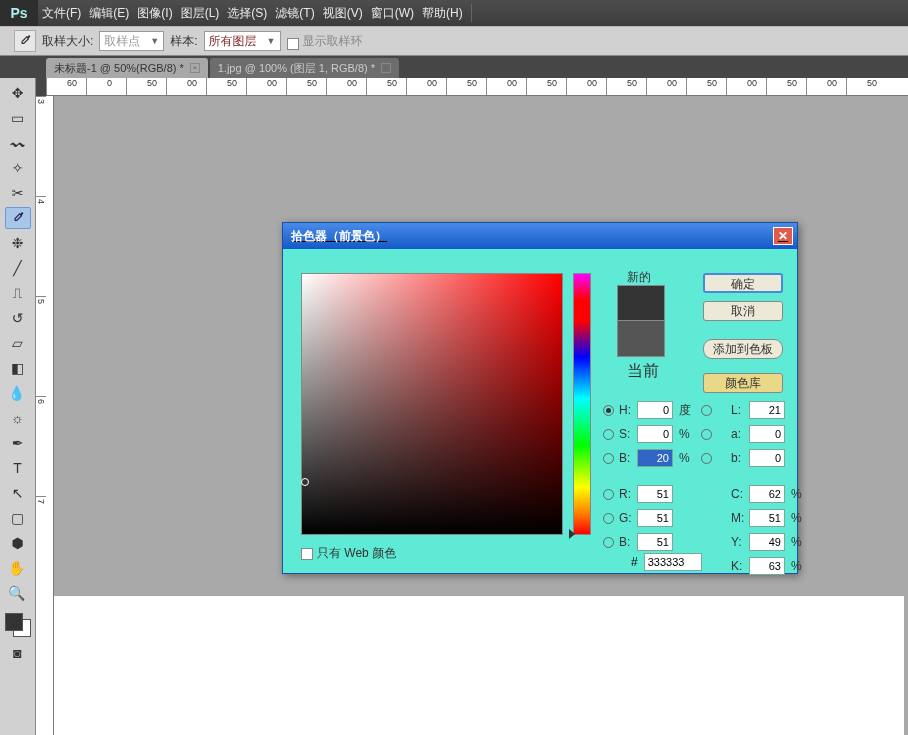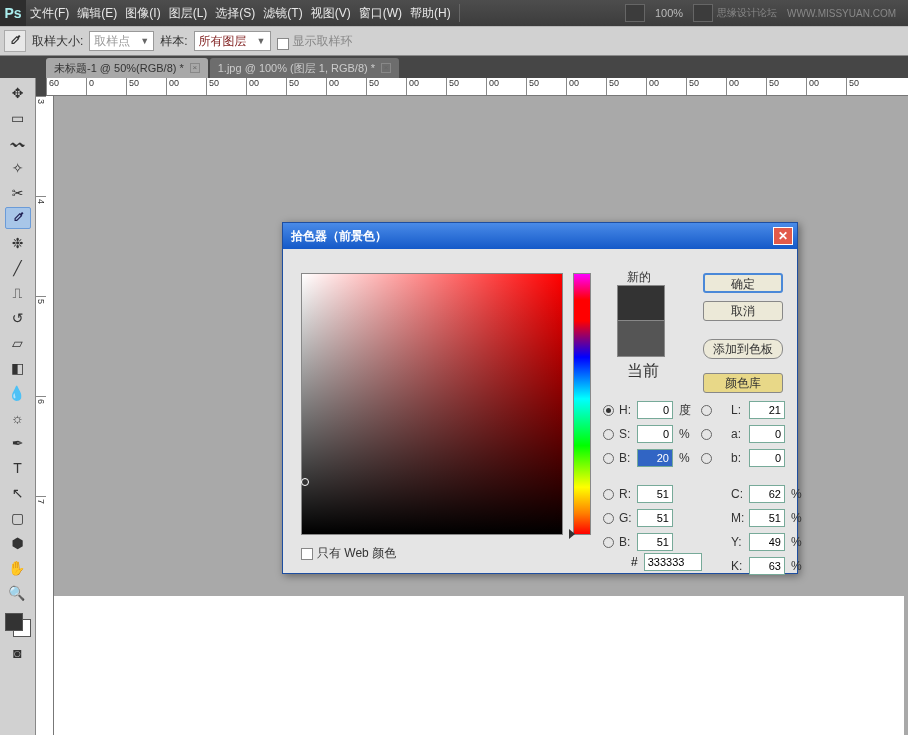--- a/index.html
+++ b/index.html
@@ -1,49 +1,49 @@
 <!DOCTYPE html>
 <html><head>
 <meta charset="utf-8">
 <style>
 * { margin:0; padding:0; box-sizing:border-box; font-family:"Microsoft YaHei","SimSun",sans-serif; }
 body { background:#464646; width:908px; height:735px; overflow:hidden; font-size:12px; position:relative; }
 .menubar { height:26px; background:linear-gradient(#4d4d4d,#3c3c3c); display:flex; align-items:center; color:#e8e8e8; font-size:12px; }
-.ps-logo { width:26px; height:26px; display:flex; align-items:center; justify-content:center; font-weight:bold; font-size:14px; background:#2e2e2e; color:#aee; }
+.ps-logo { width:38px; height:26px; display:flex; align-items:center; justify-content:center; font-weight:bold; font-size:14px; background:#2e2e2e; color:#aee; }
 .menubar .mitem { padding:0 4px; cursor:default; }
 .menubar .divider { width:1px; height:18px; background:#666; margin:0 4px; }
 .menubar .right-icons { margin-left:auto; display:flex; align-items:center; gap:4px; padding-right:6px; }
 .small-ico { width:20px; height:18px; border:1px solid #666; background:#3c3c3c; }
 .zoom-display { color:#bbb; font-size:11px; padding:0 6px; }
 .watermark-site { color:#888; font-size:10px; padding-right:6px; }
-.optionsbar { height:30px; background:#d1d1d1; border-top:1px solid #b8b8b8; border-bottom:1px solid #8a8a8a; display:flex; align-items:center; gap:6px; padding:0 4px; }
+.optionsbar { height:30px; background:#d1d1d1; border-top:1px solid #b8b8b8; border-bottom:1px solid #8a8a8a; display:flex; align-items:center; gap:6px; padding:0 14px; }
 .eyedrop-mini { width:22px; height:22px; border:1px solid #aaa; background:#e8e8e8; display:flex; align-items:center; justify-content:center; }
 .opt-lbl { color:#333; font-size:12px; }
 .dropdown { height:20px; border:1px solid #999; background:#fff; display:flex; align-items:center; padding:0 4px; }
 .dropdown .dd-arrow { margin-left:10px; color:#666; font-size:9px; }
 .checkbox { width:12px; height:12px; border:1px solid #888; background:#fff; display:inline-block; }
 .tab-row { height:22px; display:flex; align-items:flex-end; padding-left:46px; background:#464646; gap:2px; }
 .tab { height:20px; padding:0 8px; display:flex; align-items:center; gap:6px; font-size:11px; color:#ccc; }
 .tab.active { background:#a8a8a8; color:#333; border-radius:3px 3px 0 0; }
 .tab.inactive { background:#6d6d6d; border-radius:3px 3px 0 0; }
 .tab-close { width:10px; height:10px; border:1px solid #888; font-size:8px; line-height:8px; text-align:center; color:#666; }
 .workspace { position:absolute; top:78px; left:0; right:0; bottom:0; }
 .ruler-h { position:absolute; top:0; left:46px; right:0; height:18px; background:#fff; border-bottom:1px solid #777; display:flex; overflow:hidden; font-size:9px; color:#333; }
-.ruler-h .tick { flex:0 0 40px; border-left:1px solid #888; padding-left:2px; height:100%; position:relative; }
+.ruler-h .tick { flex:0 0 40px; border-left:1px solid #888; padding-left:20px; height:100%; position:relative; }
 .ruler-v { position:absolute; top:18px; left:36px; bottom:0; width:18px; background:#fff; border-right:1px solid #777; }
 .ruler-v .tick { height:100px; border-top:1px solid #888; font-size:9px; color:#333; writing-mode:vertical-rl; padding-top:2px; }
 .canvas-area { position:absolute; top:18px; left:54px; right:0; bottom:0; background:#a9a9a9; }
 .paper { position:absolute; left:0; top:500px; width:850px; height:300px; background:#fff; }
 .toolbox { position:absolute; top:78px; left:0; width:36px; bottom:0; background:#d1d1d1; border-right:1px solid #888; display:flex; flex-direction:column; align-items:center; padding-top:4px; gap:3px; }
 .tool { width:26px; height:22px; display:flex; align-items:center; justify-content:center; color:#333; border-radius:2px; font-size:14px; position:relative; }
 .tool.selected { background:#a8c6e8; border:1px solid #6a9bd8; }
 .swatches { width:30px; height:28px; position:relative; margin-top:4px; }
 .swatch-bg { position:absolute; right:2px; bottom:2px; width:18px; height:18px; background:#fff; border:1px solid #555; }
 .swatch-fg { position:absolute; left:2px; top:2px; width:18px; height:18px; background:#333; border:1px solid #555; }
-.dialog { position:absolute; left:282px; top:222px; width:516px; height:352px; background:#e5e5e5; border:1px solid #1e4ea0; box-shadow:2px 2px 8px rgba(0,0,0,0.4); }
+.dialog { position:absolute; left:282px; top:222px; width:516px; height:352px; background:#5eead4; border:1px solid #1e4ea0; box-shadow:2px 2px 8px rgba(0,0,0,0.4);text-decoration:underline; }
 .titlebar { height:26px; background:linear-gradient(#4a8be8,#1459c8); display:flex; align-items:center; padding:0 4px 0 8px; color:#fff; font-size:12px; font-weight:bold; }
 .titlebar .closebox { margin-left:auto; width:20px; height:18px; background:#e25a4a; border:1px solid #fff; color:#fff; display:flex; align-items:center; justify-content:center; font-size:12px; }
 .dlg-body { position:relative; height:calc(100% - 26px); }
 .sv-field { position:absolute; left:18px; top:24px; width:262px; height:262px; border:1px solid #888; background:
   linear-gradient(to bottom, rgba(0,0,0,0), #000),
   linear-gradient(to right, #fff, #f00);
 }
 .sv-cursor { position:absolute; left:-1px; bottom:48px; width:8px; height:8px; border:1px solid #fff; border-radius:50%; }
 .hue-strip { position:absolute; left:290px; top:24px; width:18px; height:262px; border:1px solid #888; background:linear-gradient(to bottom, #ff00ff 0%, #ff0000 10%, #ff0000 18%, #0000ff 32%, #00ffff 48%, #00ff00 66%, #ffff00 82%, #ff8000 92%, #ff0000 100%); }
 .hue-ptr { position:absolute; left:286px; top:280px; width:0; height:0; border-top:5px solid transparent; border-bottom:5px solid transparent; border-left:6px solid #333; }
@@ -78,27 +78,20 @@
   <span class="mitem">文件(F)</span>
   <span class="mitem">编辑(E)</span>
   <span class="mitem">图像(I)</span>
   <span class="mitem">图层(L)</span>
   <span class="mitem">选择(S)</span>
   <span class="mitem">滤镜(T)</span>
   <span class="mitem">视图(V)</span>
   <span class="mitem">窗口(W)</span>
   <span class="mitem">帮助(H)</span>
   <div class="divider"></div>
-  <div class="right-icons">
-    <div class="small-ico"></div>
-    <span class="zoom-display">100%</span>
-    <div class="small-ico"></div>
-    <span class="watermark-site">思缘设计论坛</span>
-    <span class="watermark-site">WWW.MISSYUAN.COM</span>
-  </div>
 </div>
 
 <div class="optionsbar">
   <div class="eyedrop-mini">
     <svg width="14" height="14" viewBox="0 0 24 24">
         <path d="M20 4l-3 3-2-2-8 8v3h3l8-8-2-2 3-3z" stroke="#333" fill="none" stroke-width="2"></path>
       </svg>
   </div>
   <span class="opt-lbl">取样大小:</span>
   <div class="dropdown">

